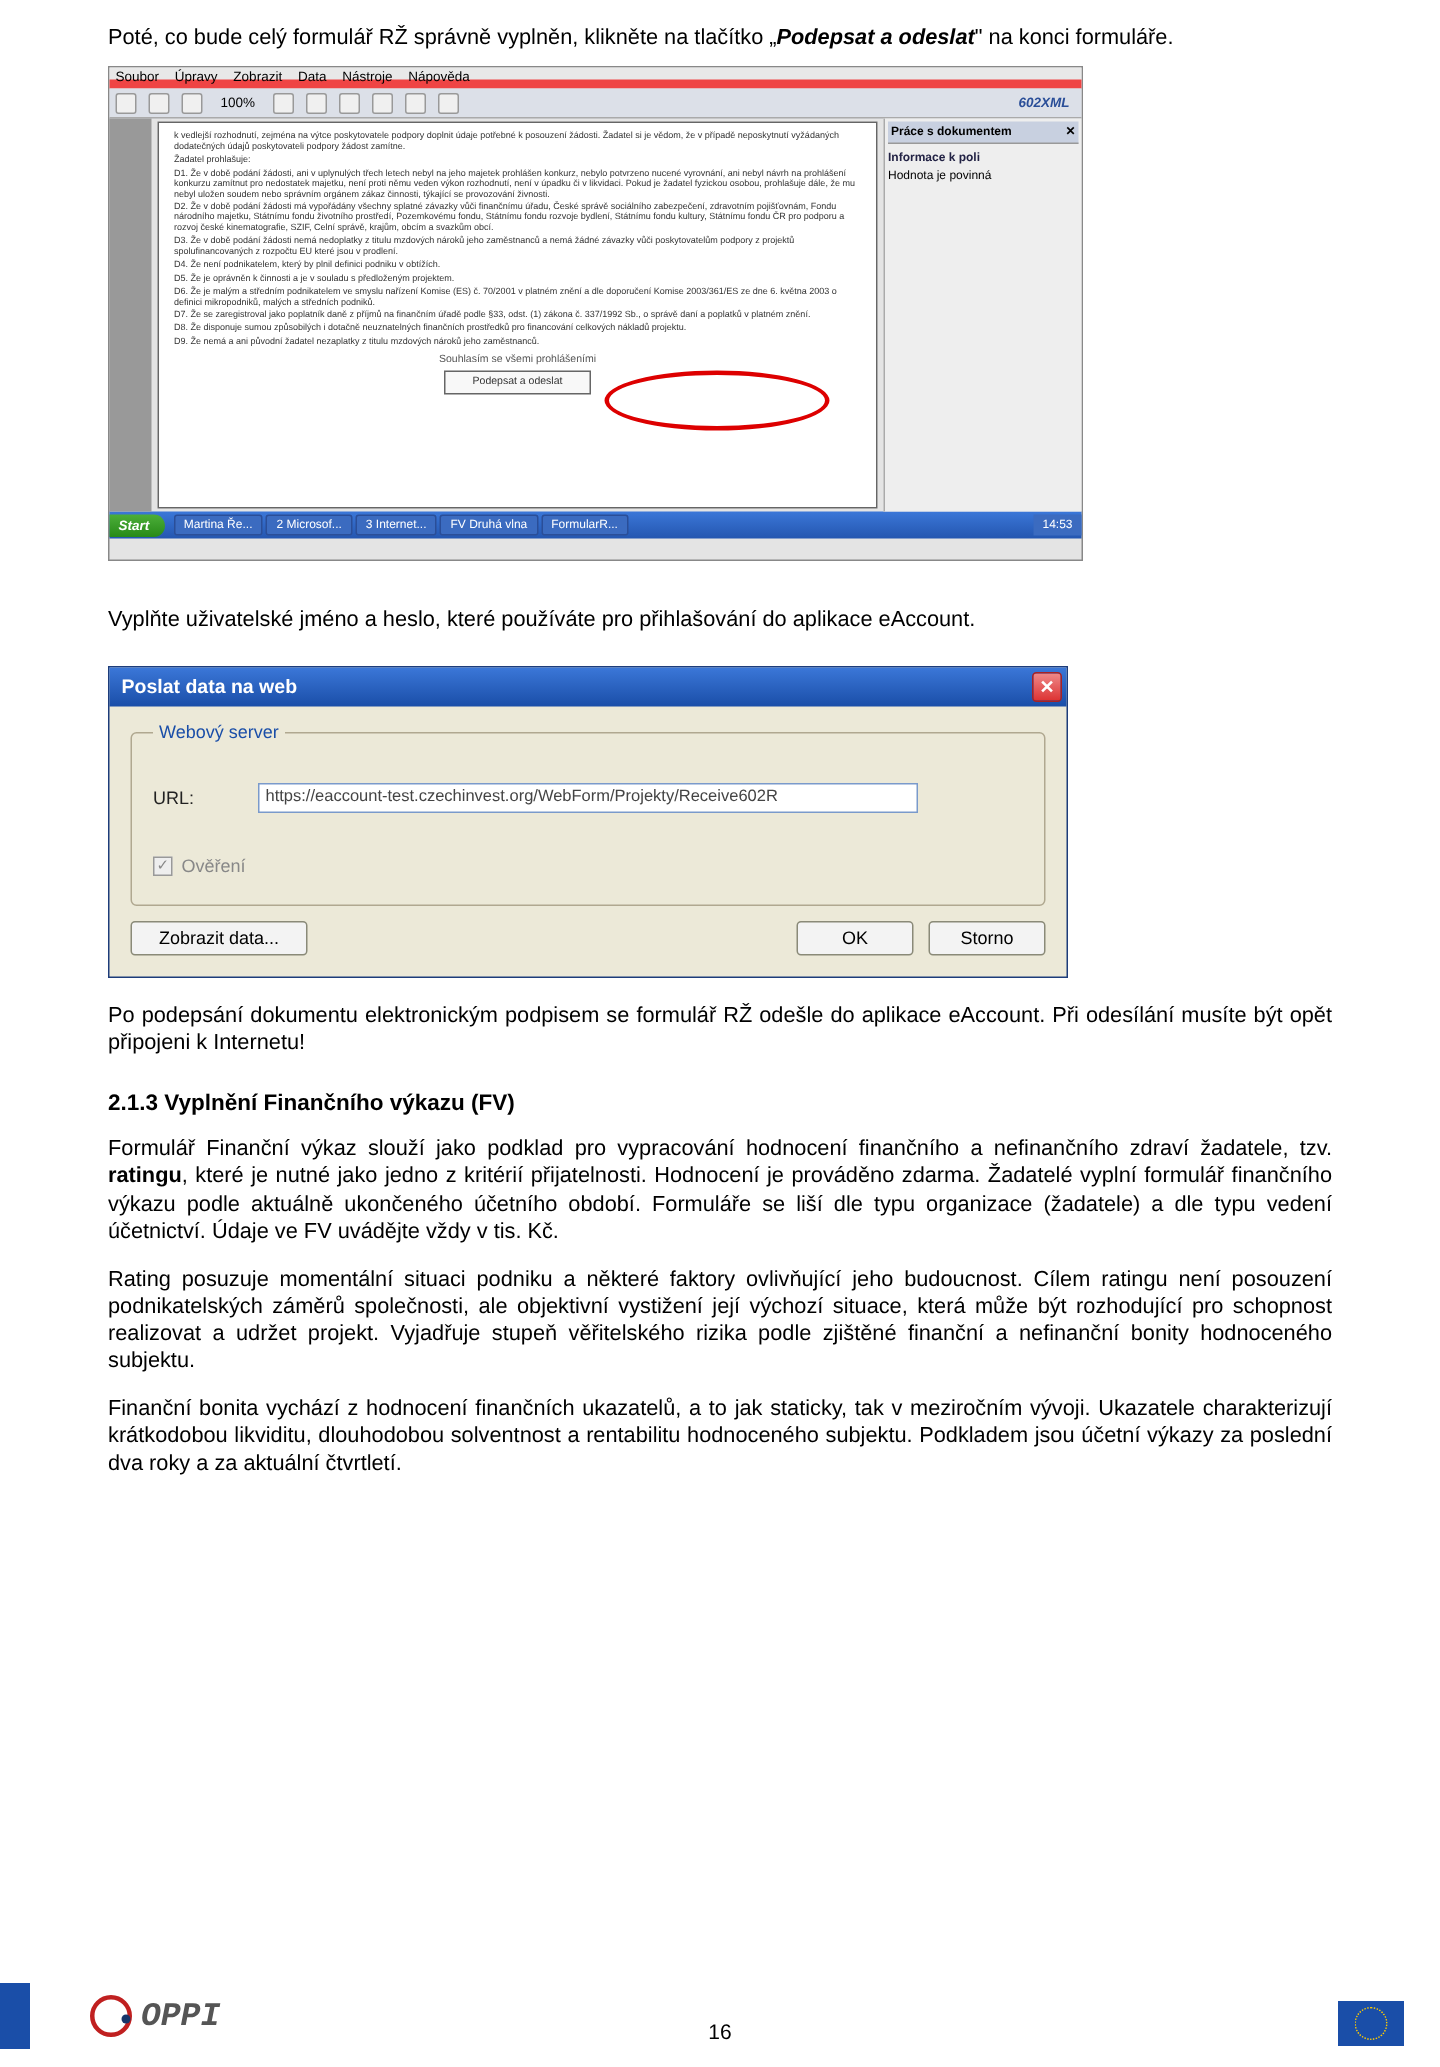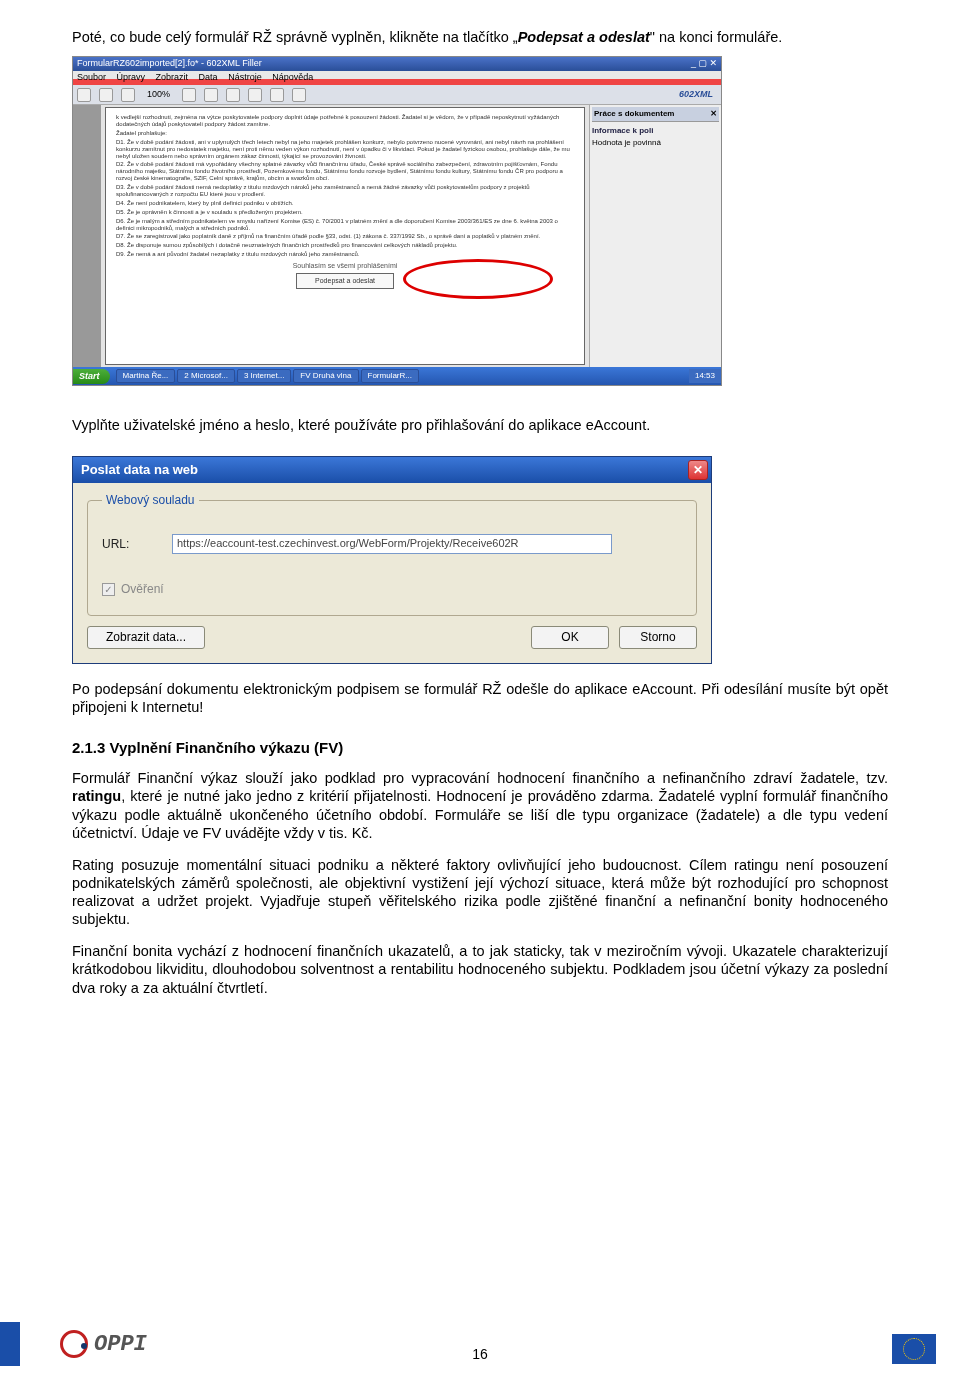--- a/index.html
+++ b/index.html
@@ -5,21 +5,21 @@
   * { box-sizing: border-box; margin: 0; padding: 0; }
   body {
     width: 960px;
     height: 1378px;
     font-family: Arial, Helvetica, sans-serif;
     background: #fff;
     position: relative;
     color: #000;
   }
   .content {
-    padding: 28px 72px 0 72px;
+    padding: 16px 72px 0 72px;
     font-size: 14.5px;
     line-height: 1.25;
   }
   .intro1, .intro2, .intro3 { text-align: justify; }
   .intro1 { margin-bottom: 10px; }
 
   
   .shot1 {
     width: 650px;
     height: 330px;
@@ -336,24 +336,20 @@
 </head>
 <body>
 
 <div class="content">
 
   <div class="intro1">
     <span>Poté, co bude celý formulář RŽ správně vyplněn, klikněte na tlačítko „</span><span class="bold-italic">Podepsat a odeslat</span><span>" na konci formuláře.</span>
   </div>
 
   <div class="shot1">
-    <div class="titlebar">
-      <span>FormularRZ602imported[2].fo* - 602XML Filler</span>
-      <span>_ ▢ ✕</span>
-    </div>
     <div class="menubar">
       <span>Soubor</span>
       <span>Úpravy</span>
       <span>Zobrazit</span>
       <span>Data</span>
       <span>Nástroje</span>
       <span>Nápověda</span>
     </div>
     <div class="toolbar">
       <div class="tbtn"></div>
@@ -411,21 +407,21 @@
   <div class="para-group intro2">Vyplňte uživatelské jméno a heslo, které používáte pro přihlašování do aplikace eAccount.</div>
 
   <div class="shot2wrap">
     <div class="shot2">
       <div class="tb">
         <span>Poslat data na web</span>
         <div class="close">✕</div>
       </div>
       <div class="bodyd">
         <fieldset>
-          <legend>Webový souladu</legend>
+          <legend>Webový server</legend>
           <div class="row">
             <label>URL:</label>
             <div class="inp urlinp">https://eaccount-test.czechinvest.org/WebForm/Projekty/Receive602R</div>
           </div>
           <div class="chk">
             <span class="chkbox">✓</span>
             <span>Ověření</span>
           </div>
         </fieldset>
         <div class="btnrow">

